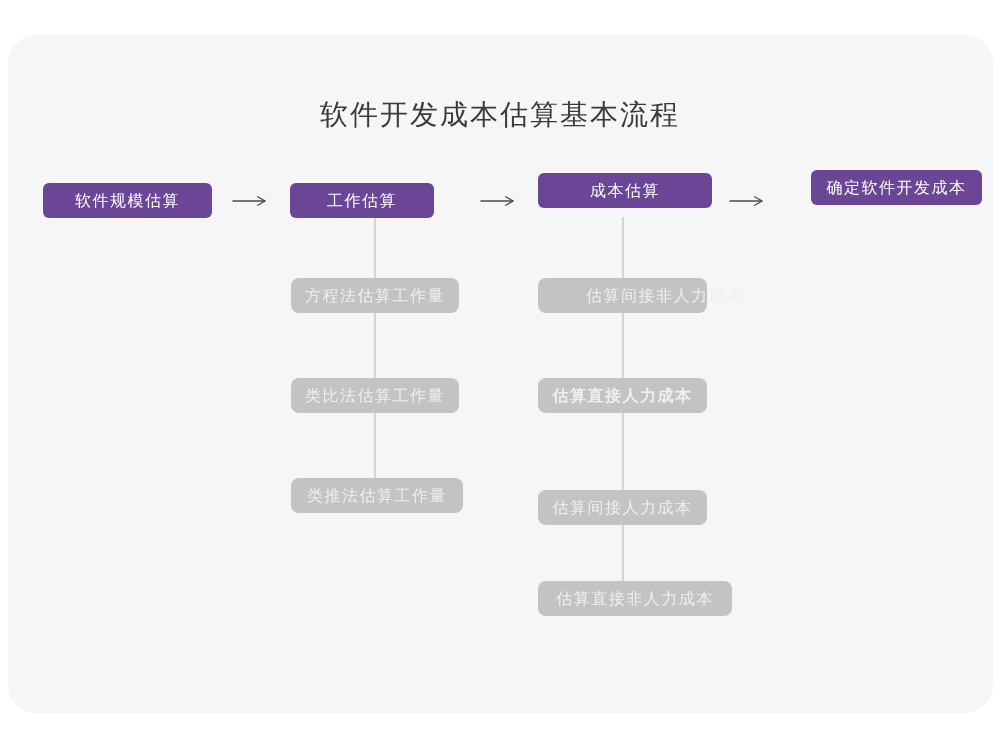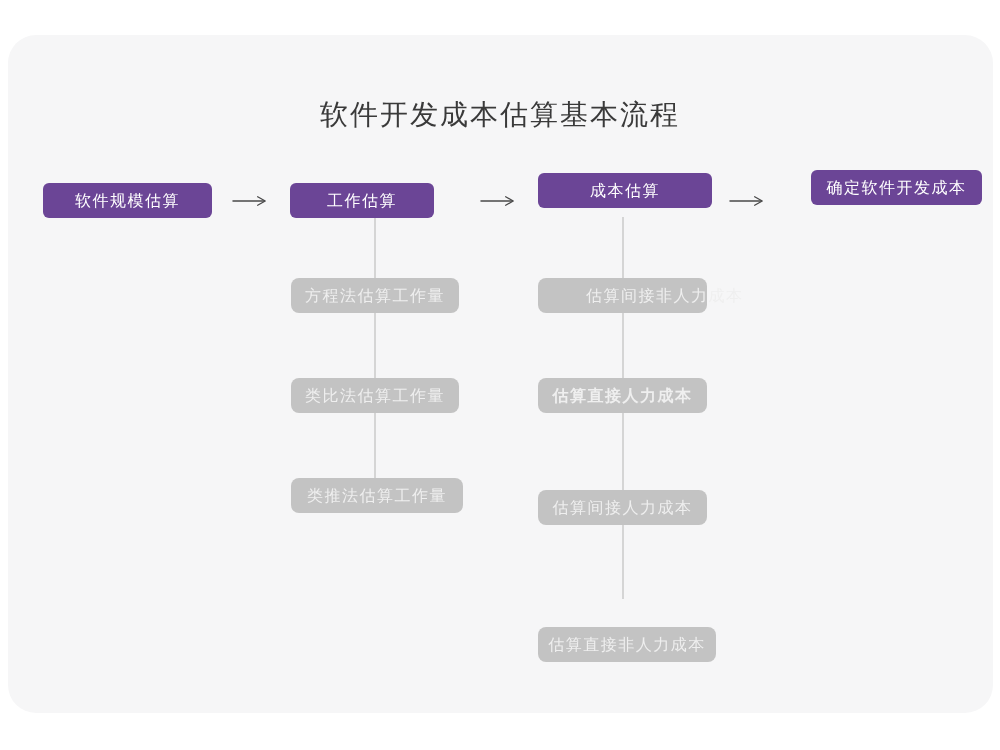--- a/index.html
+++ b/index.html
@@ -110,15 +110,15 @@
 
   <div class="node main" style="left:787px; top:170px; width:171px;margin-left:24px;">确定软件开发成本</div>
 
   <div class="node sub" style="left:291px; top:278px; width:168px;">方程法估算工作量</div>
   <div class="node sub" style="left:291px; top:378px; width:168px;">类比法估算工作量</div>
   <div class="node sub" style="left:291px; top:478px; width:172px;">类推法估算工作量</div>
 
   <div class="node sub" style="left:538px; top:278px; width:169px;padding-left:48px;">估算间接非人力成本</div>
   <div class="node sub" style="left:538px; top:378px; width:169px;font-weight:bold;">估算直接人力成本</div>
   <div class="node sub" style="left:538px; top:479px; width:169px;margin-top:11px;">估算间接人力成本</div>
-  <div class="node sub" style="left:538px; top:581px; width:178px;margin-top:46px;">估算直接非人力成本</div>
+  <div class="node sub" style="left:538px; top:581px; width:194px;">估算直接非人力成本</div>
 
 </div>
 
 </body></html>

